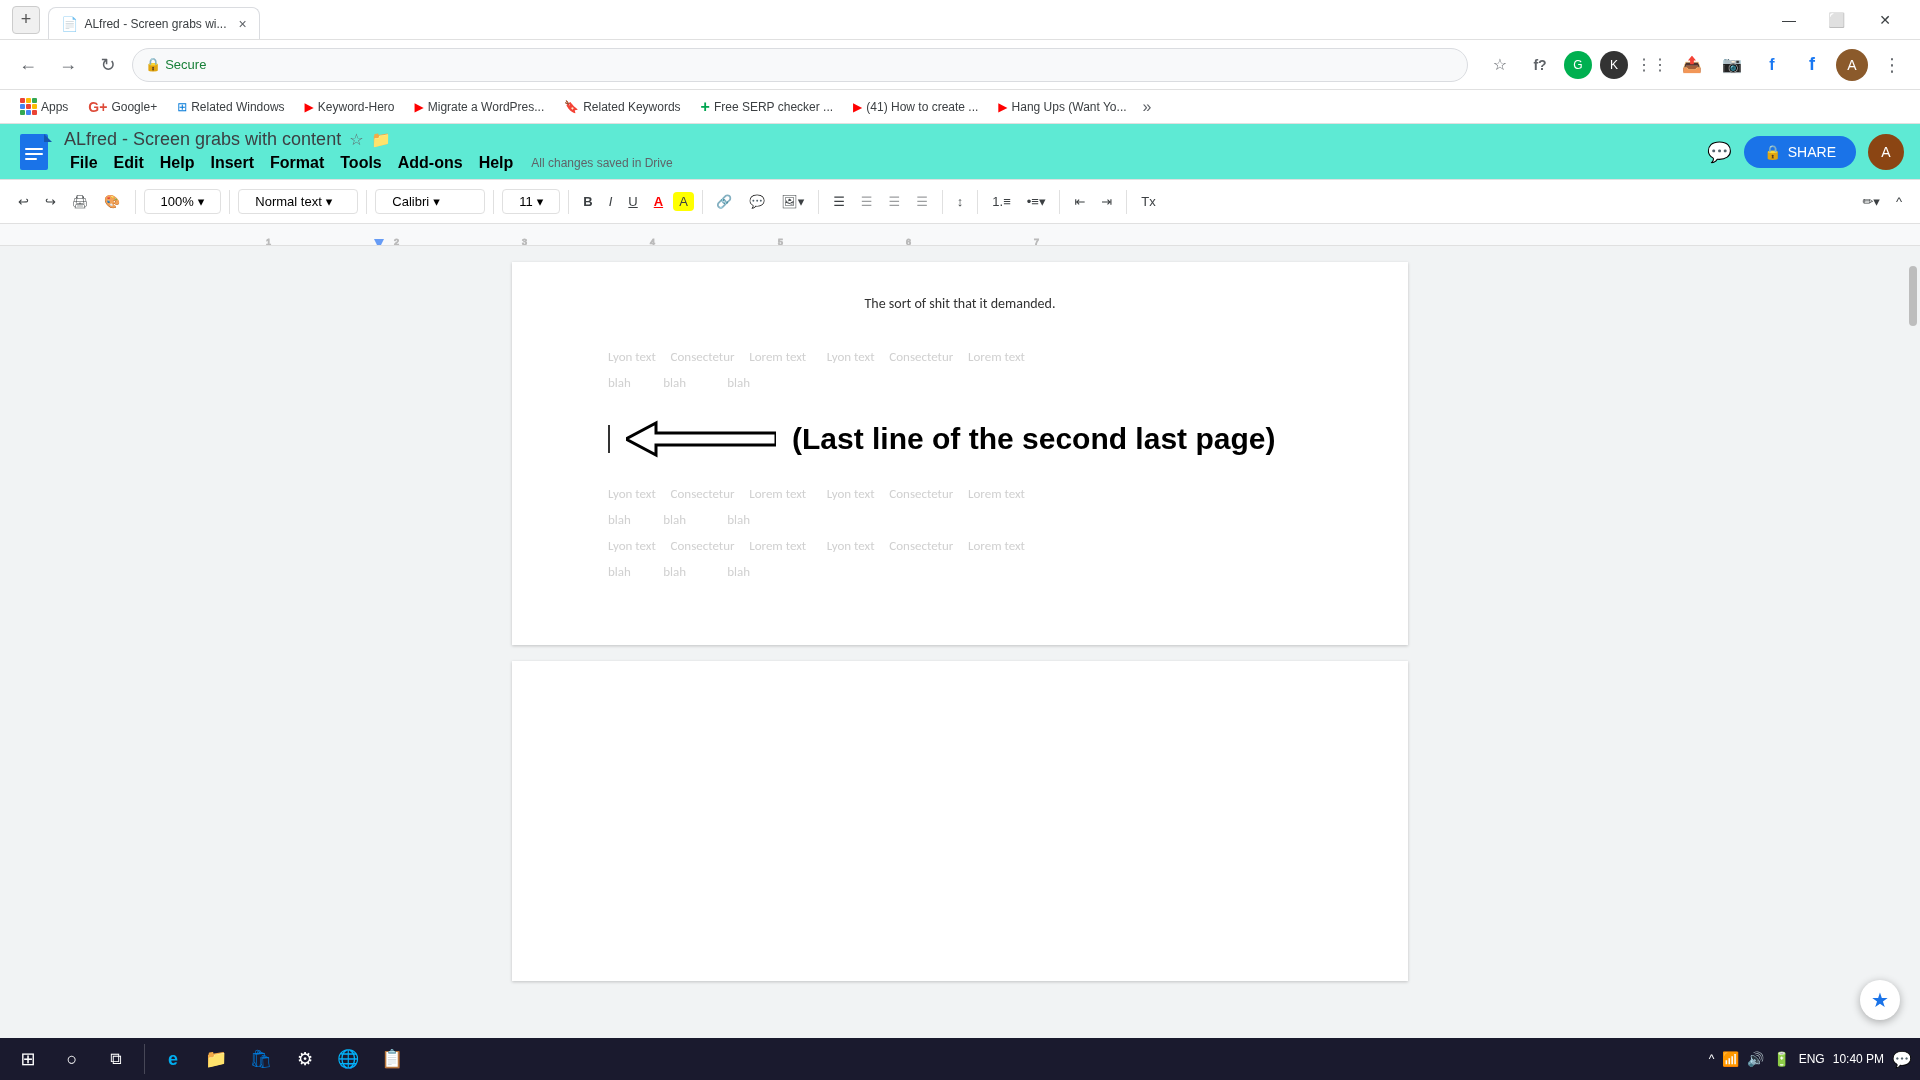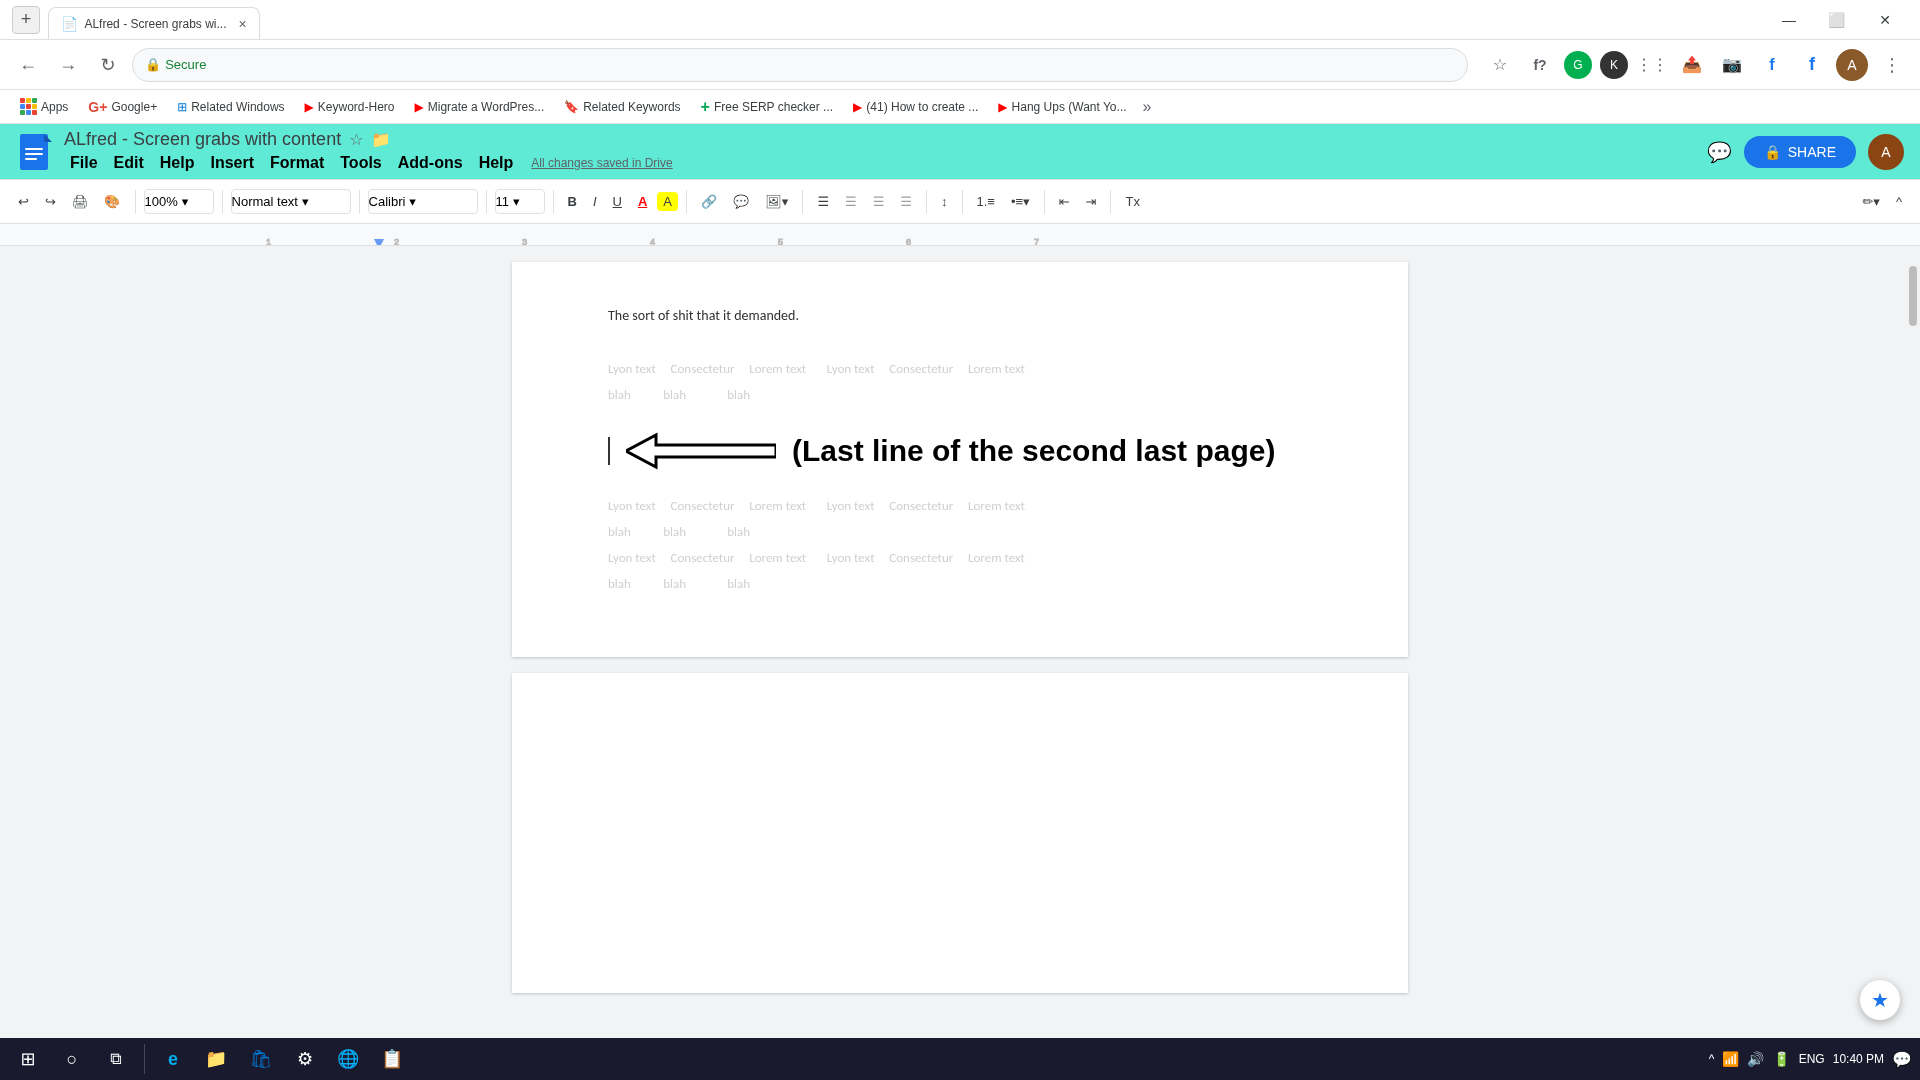--- a/index.html
+++ b/index.html
@@ -89,21 +89,21 @@
       background: #ffffff;
       display: flex;
       align-items: center;
       padding: 0 12px;
       gap: 4px;
       border-bottom: 1px solid #e0e0e0;
       font-size: 13px;
     }
     .toolbar-sep { width: 1px; height: 24px; background: #e0e0e0; margin: 0 4px; }
     .tb-tool { padding: 4px 6px; border-radius: 4px; cursor: pointer; display: flex; align-items: center; gap: 2px; border: none; background: transparent; font-size: 13px; color: #3c4043; }
-    .tb-tool-select { border: 1px solid #e0e0e0; border-radius: 4px; padding: 4px 0; display: flex; align-items: center; gap: 4px; cursor: pointer; background: white; }
+    .tb-tool-select { border: 1px solid #e0e0e0; border-radius: 4px; padding: 4px 16px; display: flex; align-items: center; gap: 4px; cursor: pointer; background: white; }
     .zoom-select { min-width: 70px; }
     .style-select { min-width: 120px; }
     .font-select { min-width: 110px; }
     .size-select { min-width: 50px; }
     .tb-bold { font-weight: bold; }
     .tb-italic { font-style: italic; }
     .tb-underline { text-decoration: underline; }
 
     
     .ruler {
@@ -315,21 +315,21 @@
     </div>
     <div style="display:flex; align-items:center; gap:4px; margin-top:2px;">
       <span class="doc-menu-item">File</span>
       <span class="doc-menu-item">Edit</span>
       <span class="doc-menu-item">Help</span>
       <span class="doc-menu-item">Insert</span>
       <span class="doc-menu-item">Format</span>
       <span class="doc-menu-item">Tools</span>
       <span class="doc-menu-item">Add-ons</span>
       <span class="doc-menu-item">Help</span>
-      <span style="font-size:12px; color:#5f6368; margin-left:8px;text-decoration:underline;">All changes saved in Drive</span>
+      <span style="font-size:12px; color:#5f6368; margin-left:8px;">All changes saved in Drive</span>
     </div>
   </div>
   <div class="doc-actions">
     <button class="comment-btn">💬</button>
     <button class="share-btn">
       <span>🔒</span>
       <span>SHARE</span>
     </button>
     <div class="profile-avatar" style="background:#8b4513; width:36px; height:36px; border-radius:50%; display:flex; align-items:center; justify-content:center; color:white; font-size:14px; cursor:pointer;">A</div>
   </div>
@@ -440,21 +440,21 @@
     </svg>
   </div>
 </div>
 
 <div class="main-content" style="height: calc(1080px - 40px - 50px - 34px - 56px - 44px - 22px - 42px);">
   <div class="pages-area">
 
     <div class="page" style="min-height: 380px; padding: 30px 96px 60px;">
       <div class="page-content">
 
-        <div style="margin-bottom: 30px; margin-top: 12px;">
+        <div style="text-align:center; margin-bottom: 30px;">
           <span style="font-size:14px; color:#333;">The sort of shit that it demanded.</span>
         </div>
 
         <div style="color:#d0d0d0; font-size:13px; line-height:2; margin-bottom: 16px; filter: blur(0.5px);">
           <div>Lyon text &nbsp;&nbsp;&nbsp; Consectetur &nbsp;&nbsp;&nbsp; Lorem text &nbsp;&nbsp;&nbsp;&nbsp;&nbsp; Lyon text &nbsp;&nbsp;&nbsp; Consectetur &nbsp;&nbsp;&nbsp; Lorem text</div>
           <div>blah &nbsp;&nbsp;&nbsp;&nbsp;&nbsp;&nbsp;&nbsp;&nbsp;&nbsp; blah &nbsp;&nbsp;&nbsp;&nbsp;&nbsp;&nbsp;&nbsp;&nbsp;&nbsp;&nbsp;&nbsp;&nbsp; blah</div>
         </div>
 
         <div class="arrow-annotation">
           <span class="cursor-bar"></span>

